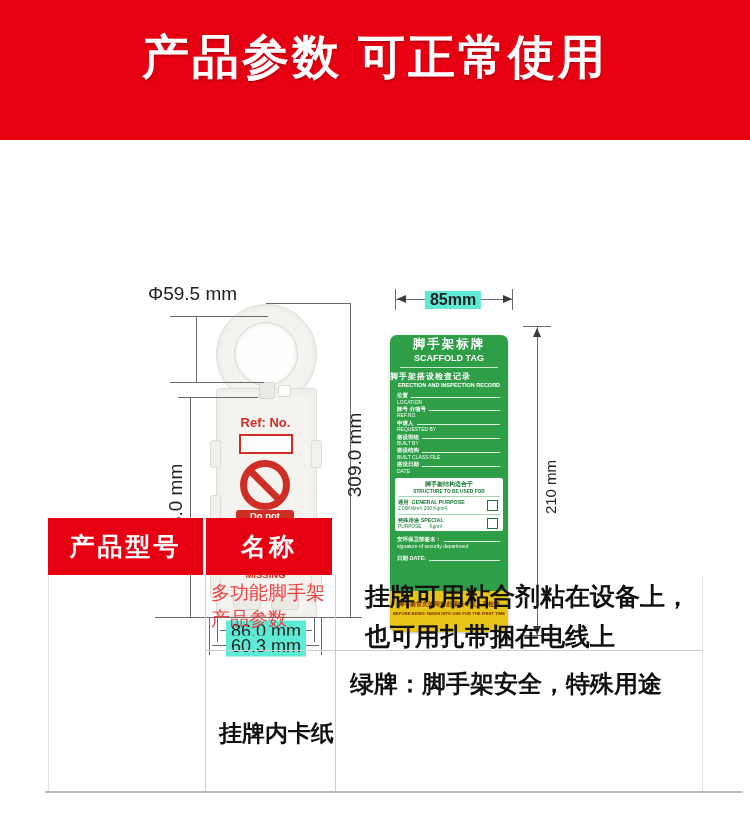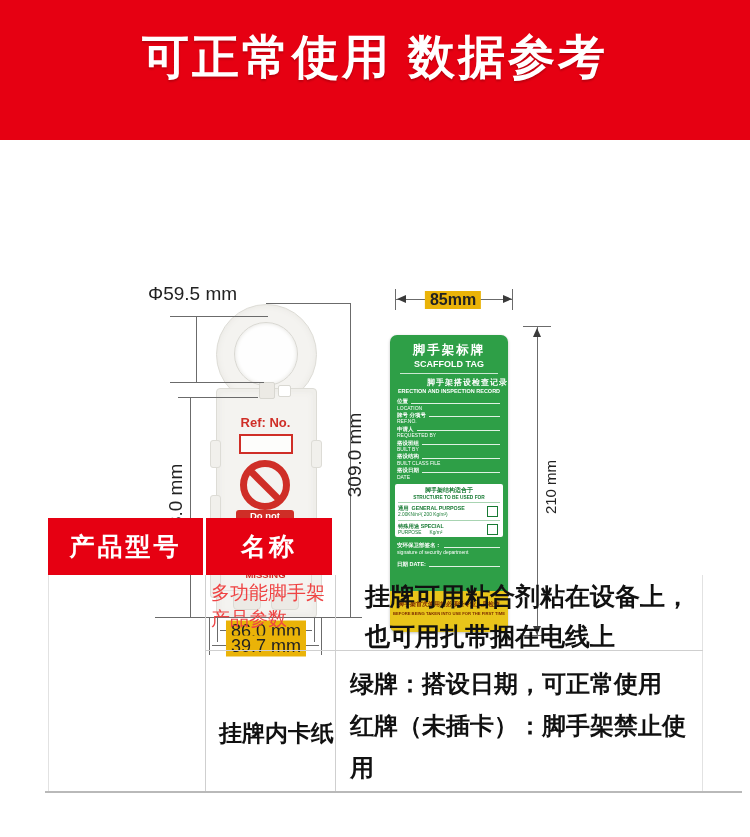--- a/index.html
+++ b/index.html
@@ -43,36 +43,36 @@
   .warn-box{position:absolute;left:236px;top:370px;width:58px;height:33px;border-radius:3px;
     background:#cf2e27;color:#fff;font-size:9.5px;font-weight:bold;line-height:1.12;
     text-align:center;display:flex;flex-direction:column;justify-content:center;}
   .missing{position:absolute;left:216px;top:404px;width:99px;text-align:center;
     color:#cf2e27;font-size:9.5px;font-weight:bold;line-height:1.3;}
 
   
   .hline{position:absolute;height:1px;background:#6b6b6b;}
   .vline{position:absolute;width:1px;background:#6b6b6b;}
   .dimtext{position:absolute;color:#222;font-size:18px;white-space:nowrap;text-align:right;}
-  .dimtext.bgw{background:#eab308;padding:0 5px;transform:translate(-50%,-50%);}
+  .dimtext.bgw{background:#5eead4;padding:0 5px;transform:translate(-50%,-50%);}
   .vtext{position:absolute;color:#222;font-size:18px;white-space:nowrap;
     transform:translate(-50%,-50%) rotate(-90deg);}
   .arr{position:absolute;width:0;height:0;}
   .arr.left{border-top:4px solid transparent;border-bottom:4px solid transparent;border-right:9px solid #3a3a3a;}
   .arr.right{border-top:4px solid transparent;border-bottom:4px solid transparent;border-left:9px solid #3a3a3a;}
   .arr.up{border-left:4px solid transparent;border-right:4px solid transparent;border-bottom:9px solid #3a3a3a;}
   .arr.down{border-left:4px solid transparent;border-right:4px solid transparent;border-top:9px solid #3a3a3a;}
 
   
   .card{position:absolute;left:390px;top:195px;width:118px;height:297px;border-radius:7px;
     background:#2e9f47;color:#fff;overflow:hidden;box-shadow:0 1px 3px rgba(0,0,0,.25);}
-  .card .t-cn{margin-top:7px;text-align:center;font-size:12.5px;font-weight:bold;letter-spacing:2px;}
+  .card .t-cn{margin-top:1px;text-align:center;font-size:12.5px;font-weight:bold;letter-spacing:2px;}
   .card .t-en{text-align:center;font-size:9px;font-weight:bold;}
   .card .wline{margin:4px 10px 3px;height:1px;background:rgba(255,255,255,.75);}
-  .card .s-cn{text-align:right;font-size:8px;font-weight:bold;letter-spacing:1px;}
+  .card .s-cn{text-align:left;font-size:8px;font-weight:bold;letter-spacing:1px;}
   .card .s-en{text-align:center;font-size:5.5px;font-weight:bold;}
   .fields{margin:4px 7px 0;}
   .fld-cn{display:flex;align-items:flex-end;font-size:5.5px;font-weight:bold;line-height:1.2;}
   .fld-cn .ul{flex:1;border-bottom:1px solid rgba(255,255,255,.85);margin:0 1px 1px 3px;}
   .fld-en{font-size:5px;line-height:1.25;margin-bottom:1px;}
   .wbox{margin:4px 5px 0;background:#fff;color:#177a33;border-radius:2px;padding:2px 3px 1px;}
   .wbox .h-cn{text-align:center;font-size:6px;font-weight:bold;}
   .wbox .h-en{text-align:center;font-size:4.8px;font-weight:bold;}
   .wrow{display:flex;align-items:center;border-top:1px solid #a8d4b2;margin-top:2px;padding:2px 0 1px;}
   .wrow .wl{flex:1;}
@@ -100,21 +100,21 @@
     font-size:23px;font-weight:bold;color:#111;}
   .r2-desc{position:absolute;left:302px;top:145px;width:352px;font-size:24px;font-weight:bold;color:#111;line-height:42px;}
   .bottom-rule{position:absolute;left:45px;top:791px;width:697px;height:2px;background:#b9b9b9;}
 </style>
 </head>
 <body>
 
 <div class="page">
 
   <div class="banner">
-    <div class="banner-title">可正常使用 数据参考</div>
+    <div class="banner-title">产品参数 可正常使用</div>
   </div>
 
   <div class="diagram" style="top:140px;">
 
     <div class="tag-head"></div>
     <div class="tag-hole"></div>
     <div class="tag-body"></div>
     <div class="tag-clip"></div>
     <div class="tag-slot"></div>
     <div class="bump" style="left:210px;top:300px;"></div>
@@ -157,21 +157,21 @@
     <div class="vtext" style="left:355px;top:315px;font-size:19px;">309.0 mm</div>
 
     <div class="hline" style="left:155px;top:477px;width:207px;"></div>
     <div class="vline" style="left:217px;top:478px;height:24px;"></div>
     <div class="vline" style="left:314px;top:478px;height:24px;"></div>
     <div class="vline" style="left:209px;top:478px;height:37px;"></div>
     <div class="vline" style="left:321px;top:478px;height:37px;"></div>
     <div class="hline" style="left:220px;top:490px;width:92px;"></div>
     <div class="hline" style="left:212px;top:505px;width:107px;"></div>
     <div class="dimtext bgw" style="left:266px;top:491px;">86.0 mm</div>
-    <div class="dimtext bgw" style="left:266px;top:506px;">39.7 mm</div>
+    <div class="dimtext bgw" style="left:266px;top:506px;">60.3 mm</div>
 
     <div class="vline" style="left:395px;top:149px;height:21px;"></div>
     <div class="vline" style="left:512px;top:149px;height:21px;"></div>
     <div class="hline" style="left:396px;top:159px;width:116px;"></div>
     <div class="arr left" style="left:397px;top:155px;"></div>
     <div class="arr right" style="left:503px;top:155px;"></div>
     <div class="dimtext bgw" style="left:453px;top:160px;font-size:16px;font-weight:bold;">85mm</div>
 
     <div class="hline" style="left:523px;top:186px;width:28px;"></div>
     <div class="hline" style="left:523px;top:495px;width:28px;"></div>
@@ -273,19 +273,18 @@
     <div class="r1-name">
       <div>多功能脚手架</div>
       <div>产品参数</div>
     </div>
     <div class="r1-desc">
       <div>挂牌可用粘合剂粘在设备上，</div>
       <div>也可用扎带捆在电线上</div>
     </div>
     <div class="r2-name">挂牌内卡纸</div>
     <div class="r2-desc">
-      <div>绿牌：搭设日期，可正常使用</div>
-      <div>红牌（未插卡）：脚手架禁止使用</div>
+      <div>绿牌：脚手架安全，特殊用途</div>
     </div>
   </div>
   <div class="bottom-rule"></div>
 
 </div>
 
 </body></html>

